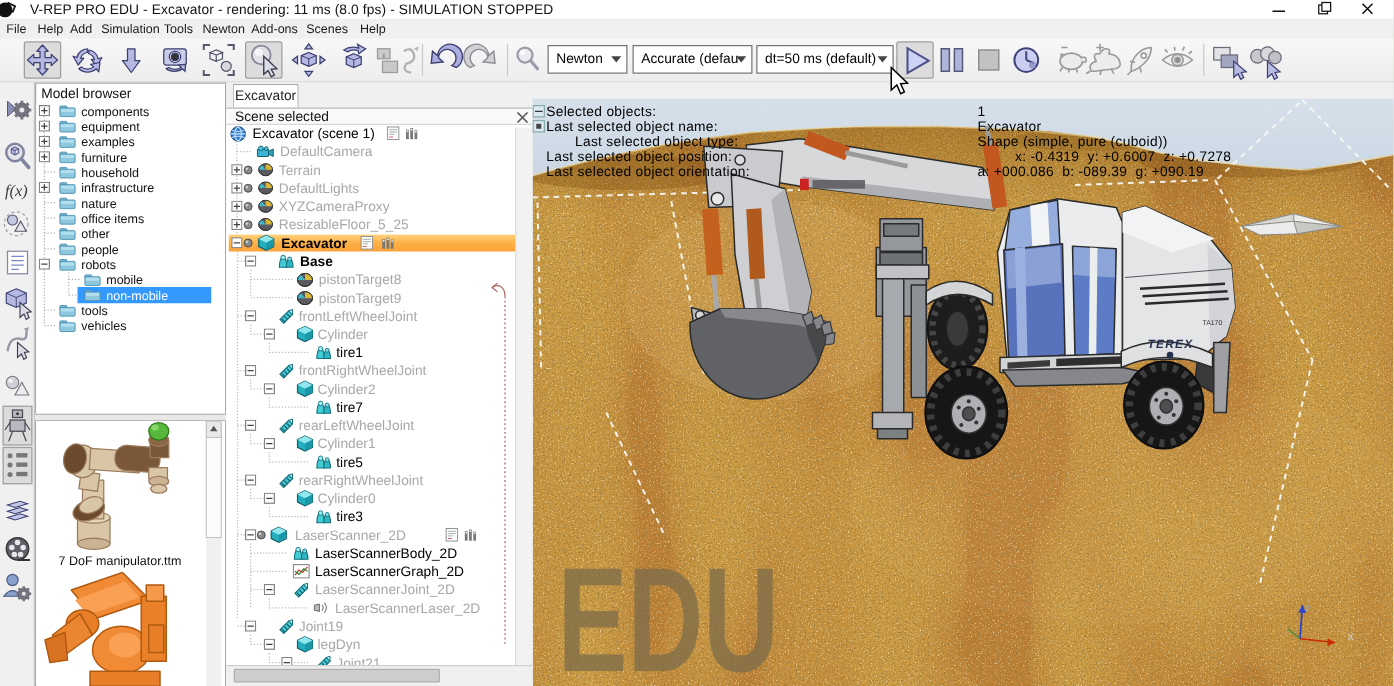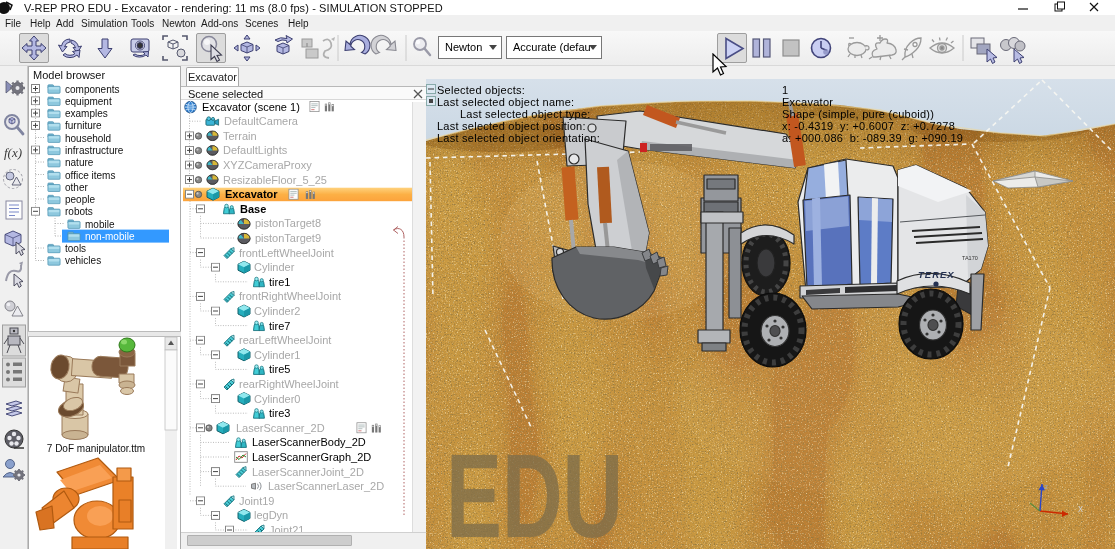--- a/index.html
+++ b/index.html
@@ -218,20 +218,21 @@
 <rect x="962" y="13" width="13" height="10" fill="#a2a6c0"></rect>
 <path d="M972,18 L972,31 L975.5,28 L977.5,32.5 L980,31 L978,27 L982,26.5 Z" fill="#b8bce4" stroke="#3c3f70"></path>
 <circle cx="991" cy="14" r="5.5" fill="#c8c8cc"></circle>
 <circle cx="999" cy="12" r="5.5" fill="#d8d8dc"></circle>
 <circle cx="1005" cy="15" r="5" fill="#c0c0c6"></circle>
 <path d="M999,18 L999,31 L1002.5,28 L1004.5,32.5 L1007,31 L1005,27 L1009,26.5 Z" fill="#b8bce4" stroke="#3c3f70"></path>
 </g>
 </svg>
 <div class="combo" style="left:423px;width:64px">Newton<span class="ar"></span></div>
 <div class="combo" style="left:491px;width:96px">Accurate (defau<span class="ar"></span></div>
+<div class="combo" style="left:590px;width:110px">dt=50 ms (default)<span class="ar"></span></div>
 </div>
 
 <div id="lefttb" class="a"></div>
 <svg class="a" style="left:0;top:66px" width="28" height="483" id="ltsvg">
 <path d="M6,15 L6,27 L13,21 Z" fill="#8a8fb8" stroke="#55586e" stroke-width="0.8"></path>
 <g fill="#74747e" stroke="#4a4a52" stroke-width="0.8">
 <circle cx="17.5" cy="22" r="5.5"></circle>
 <g stroke="#74747e" stroke-width="2.4">
         <path d="M17.5,14.5 V29.5 M10,22 H25 M12.2,16.7 L22.8,27.3 M22.8,16.7 L12.2,27.3"></path>
       </g>
@@ -734,21 +735,21 @@
 </g>
 </svg>
 
 <div class="ov" style="left:437px;top:84px">Selected objects:</div>
 <div class="ov" style="left:782px;top:84px">1</div>
 <div class="ov" style="left:437px;top:96px">Last selected object name:</div>
 <div class="ov" style="left:782px;top:96px">Excavator</div>
 <div class="ov" style="left:460px;top:108px">Last selected object type:</div>
 <div class="ov" style="left:782px;top:108px">Shape (simple, pure (cuboid))</div>
 <div class="ov" style="left:437px;top:120px">Last selected object position:</div>
-<div class="ov" style="left:782px;top:120px">x: -0.4319&nbsp;&nbsp;y: +0.6007&nbsp;&nbsp;z: +0.7278</div>
+<div class="ov" style="left:812px;top:120px">x: -0.4319&nbsp;&nbsp;y: +0.6007&nbsp;&nbsp;z: +0.7278</div>
 <div class="ov" style="left:437px;top:132px">Last selected object orientation:</div>
 <div class="ov" style="left:782px;top:132px">a: +000.086&nbsp;&nbsp;b: -089.39&nbsp;&nbsp;g: +090.19</div>
 <svg class="a" style="left:426px;top:84px" width="11" height="24">
     <rect x="0.5" y="0.5" width="9" height="9" fill="#dce8f2" stroke="#8aa"></rect>
     <path d="M2 5 H8" stroke="#333"></path>
     <rect x="0.5" y="12.5" width="9" height="9" fill="#dce8f2" stroke="#8aa"></rect>
     <rect x="3" y="15" width="4" height="4" fill="#444"></rect>
   </svg>
 
 <svg class="a" style="left:710px;top:53px" width="24" height="26">

